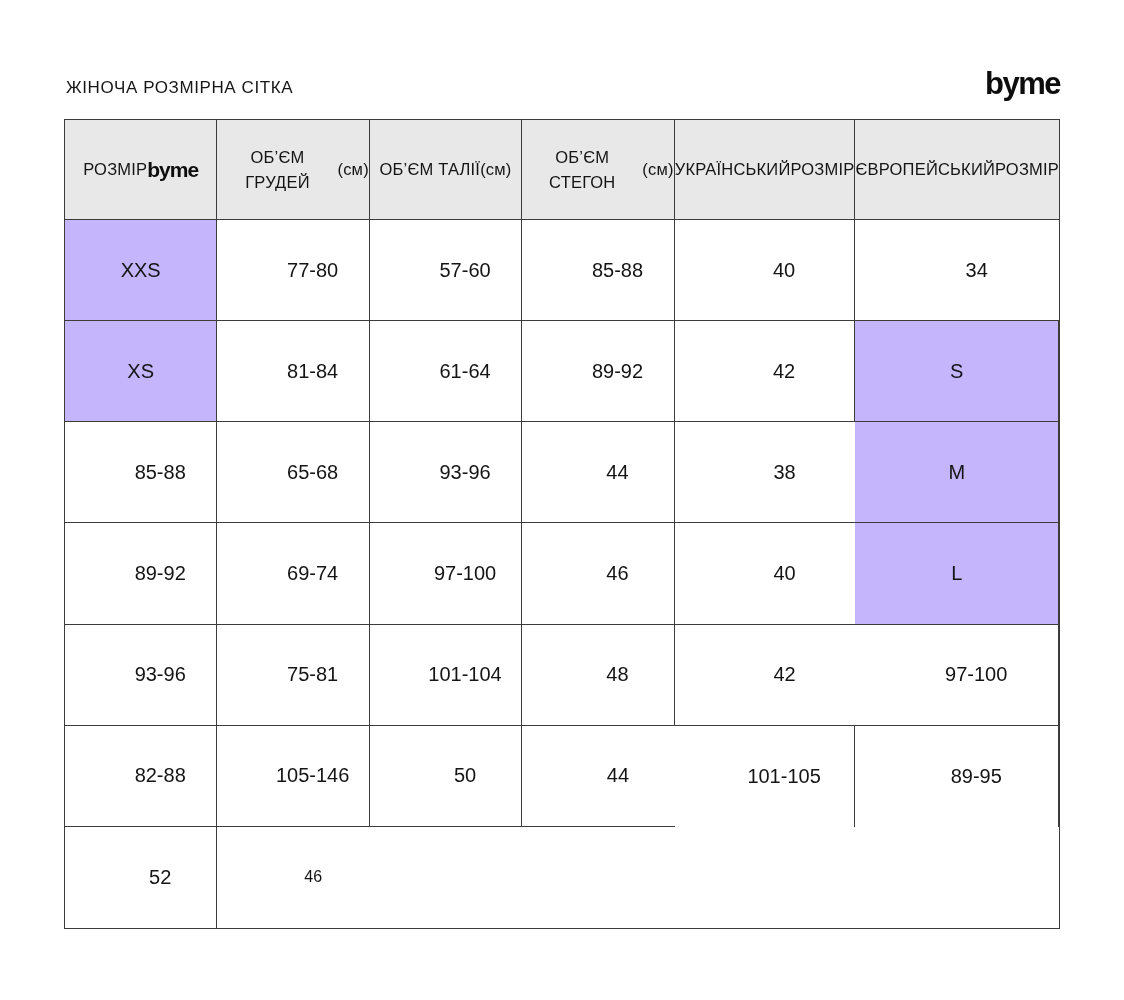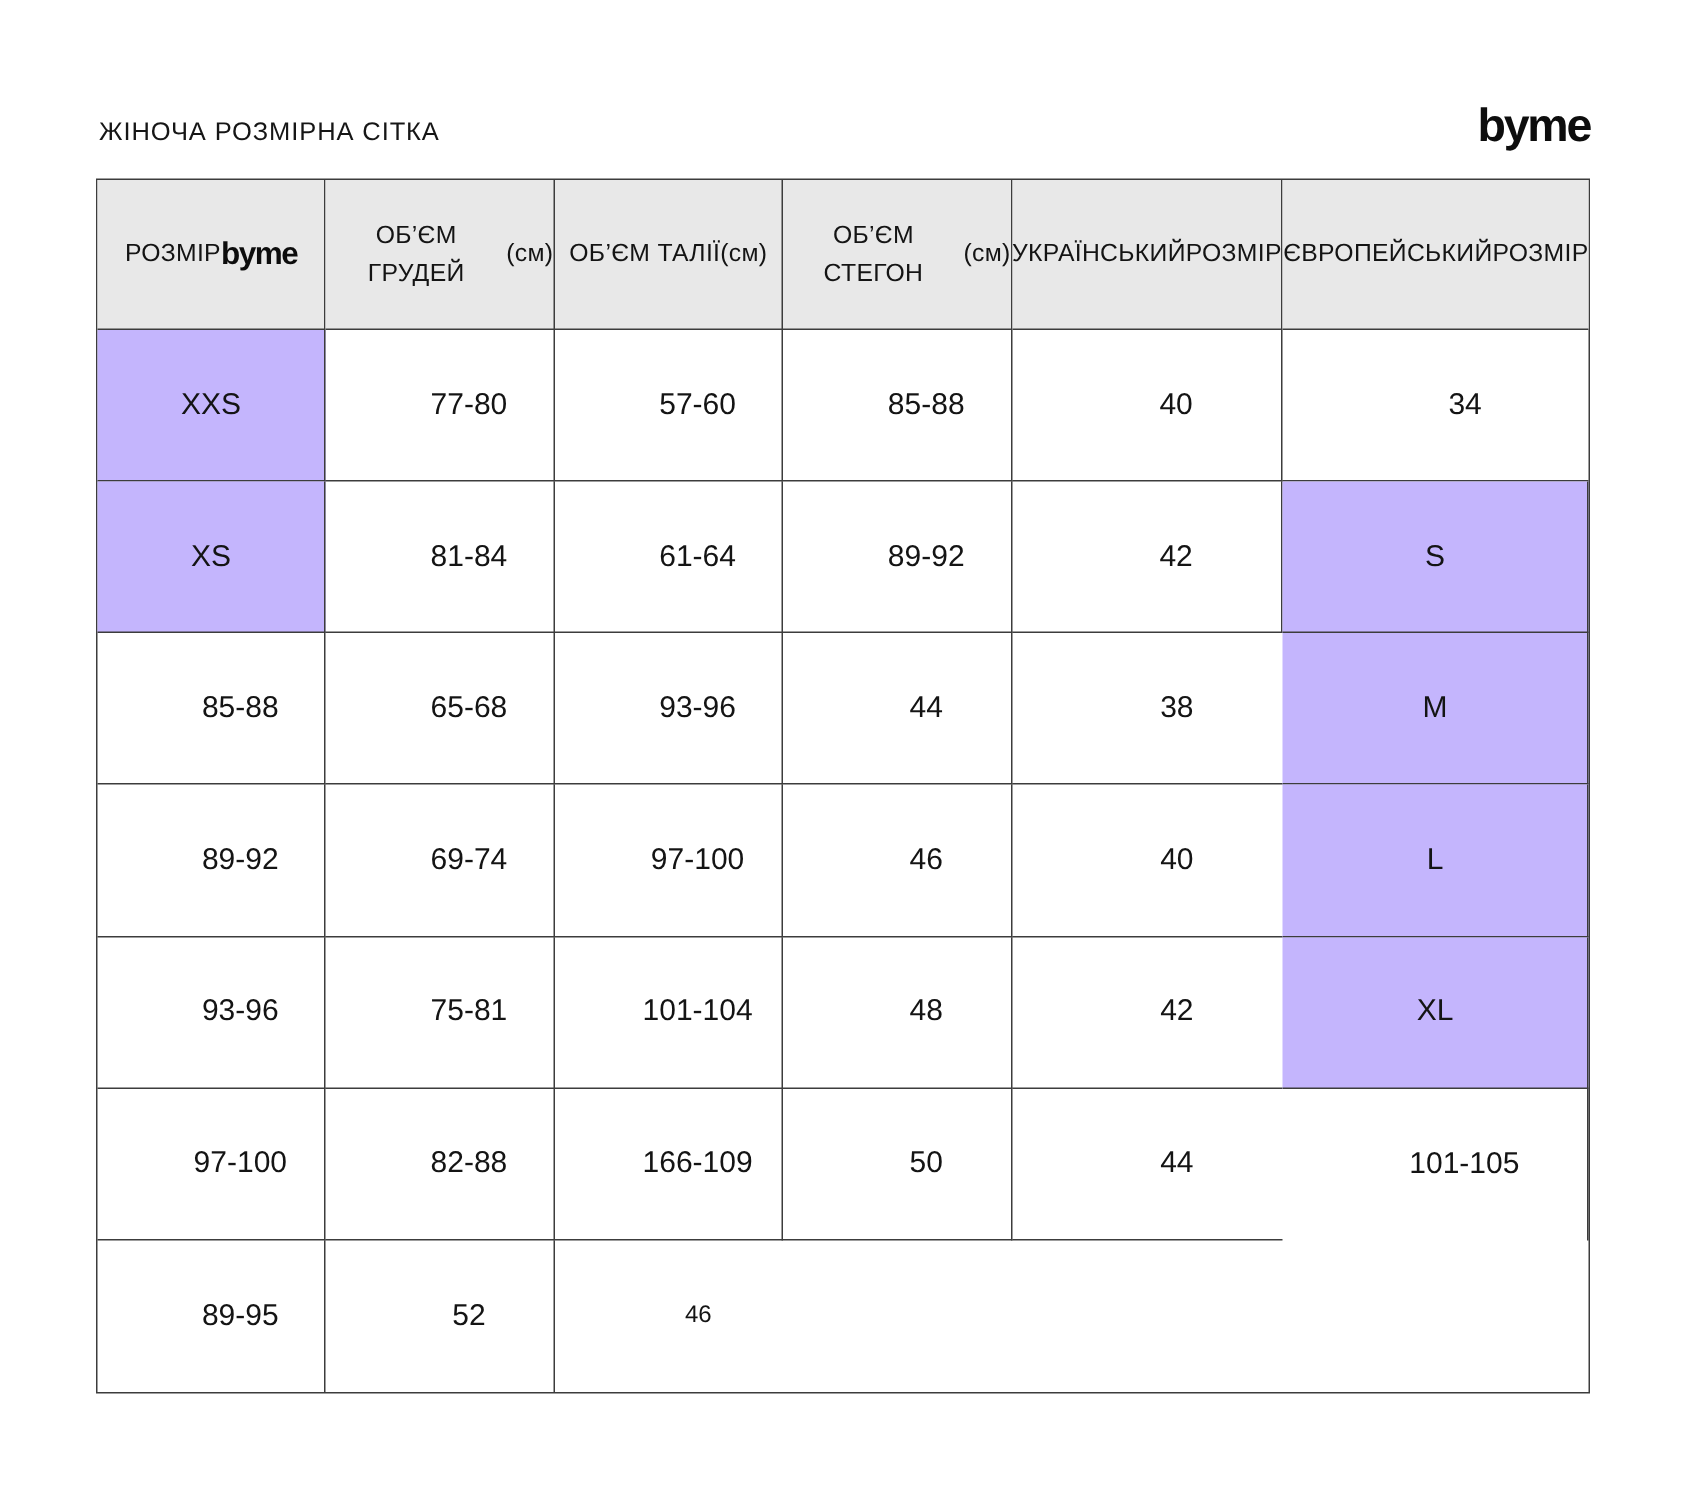--- a/index.html
+++ b/index.html
@@ -106,24 +106,23 @@
     <div class="cell num">46</div>
     <div class="cell num col6">40</div>
 
     <div class="cell size-col">L</div>
     <div class="cell num">93-96</div>
     <div class="cell num">75-81</div>
     <div class="cell num">101-104</div>
     <div class="cell num">48</div>
     <div class="cell num col6">42</div>
 
-    <div class="cell size-col">XL</div>
     <div class="cell num">97-100</div>
     <div class="cell num">82-88</div>
-    <div class="cell num">166-109</div>
+    <div class="cell num">105-146</div>
     <div class="cell num">50</div>
     <div class="cell num col6">44</div>
 
     <div class="cell num lastrow">101-105</div>
     <div class="cell num lastrow">89-95</div>
     <div class="cell num lastrow">52</div>
     <div class="cell num small-text col6 lastrow">46</div>
 
   </div>
 </div>

